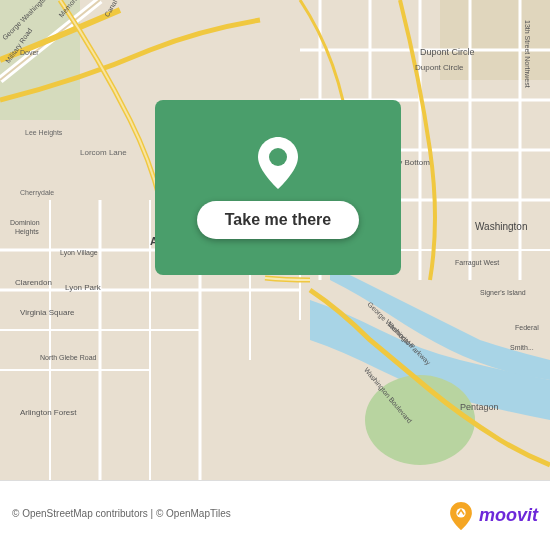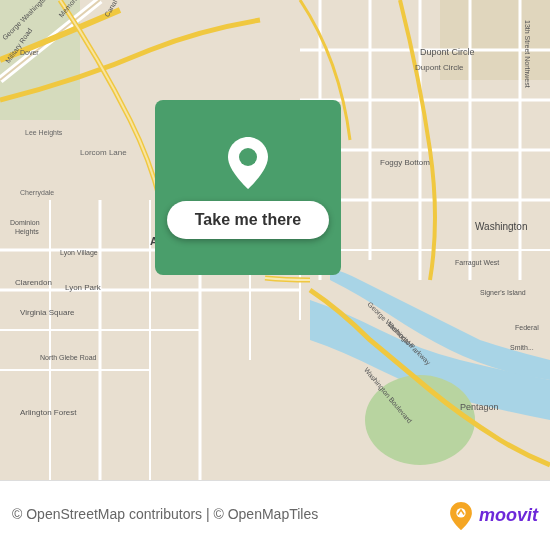--- a/index.html
+++ b/index.html
@@ -18,21 +18,21 @@
       position: relative;
       overflow: hidden;
       background-color: #e8e0d8;
     }
 
     
     .map-overlay-green {
       position: absolute;
       top: 100px;
       left: 155px;
-      width: 186px;
+      width: 246px;
       height: 175px;
       background: #4a9e6b;
       border-radius: 8px;
       display: flex;
       flex-direction: column;
       align-items: center;
       justify-content: center;
       z-index: 10;
     }
 
@@ -67,21 +67,21 @@
       position: absolute;
       bottom: 0;
       left: 0;
     }
 
     .info-text-block {
       flex: 1;
     }
 
     .attribution-text {
-      font-size: 14px;
+      font-size: 10px;
       color: #666;
       margin-bottom: 4px;
     }
 
     .location-text {
       font-size: 12px;
       color: #222;
       font-weight: 500;
       line-height: 1.4;
     }

